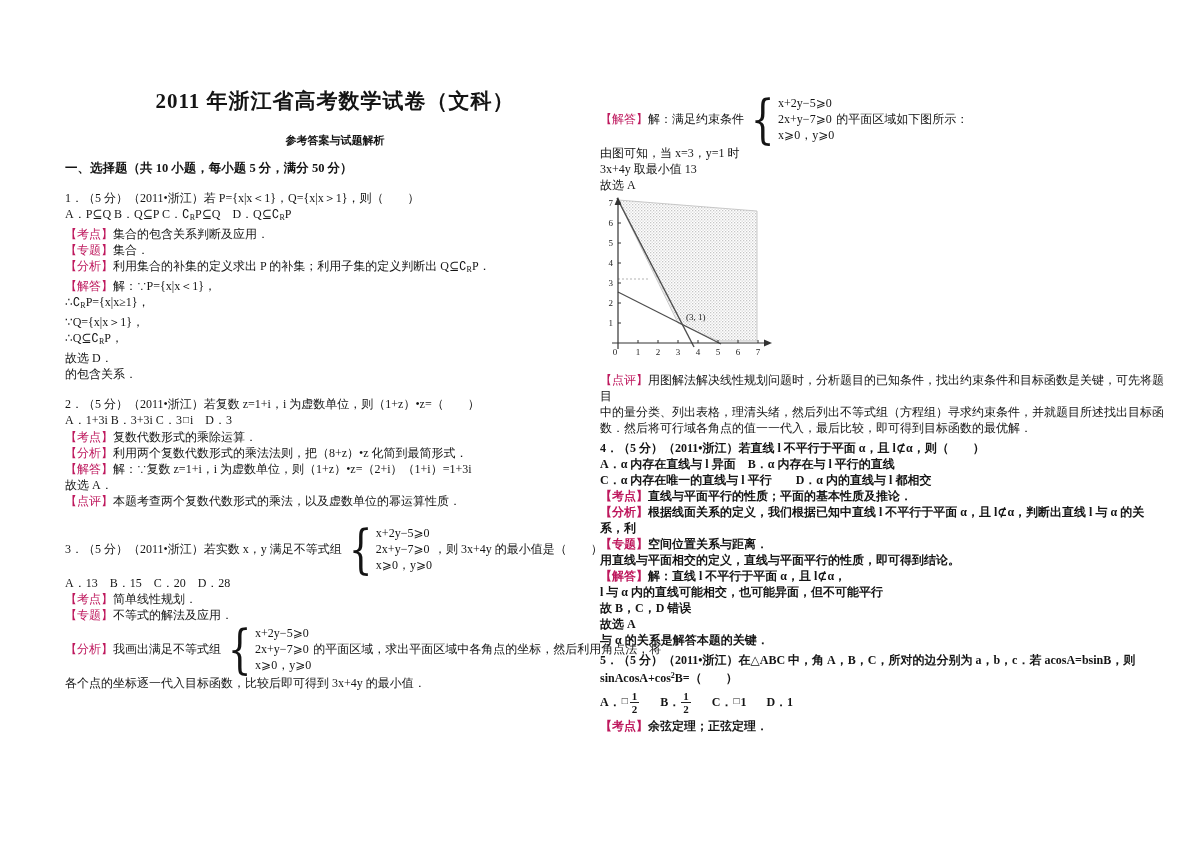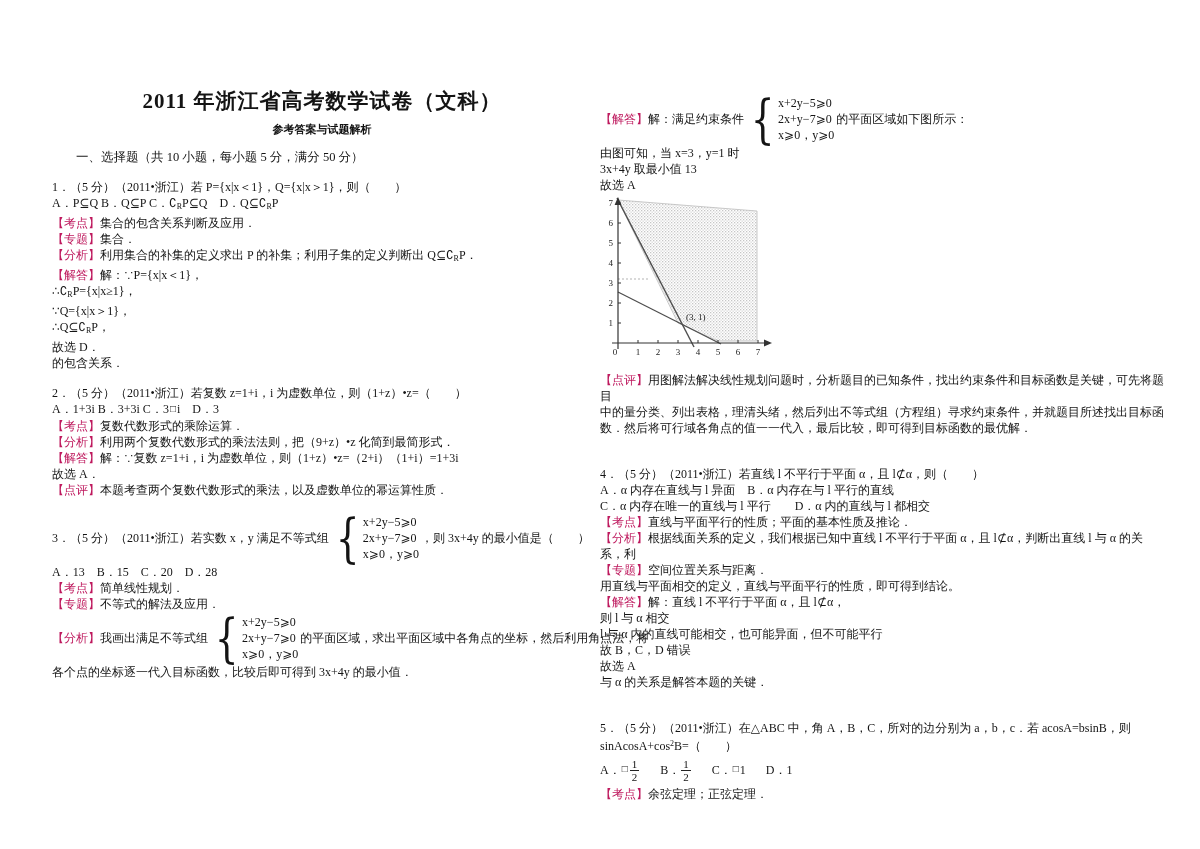--- a/index.html
+++ b/index.html
@@ -1,26 +1,26 @@
 <!DOCTYPE html>
 <html><head>
 <meta charset="utf-8">
 <style>
   html,body{margin:0;padding:0;background:#ffffff;}
   body{width:1200px;height:849px;position:relative;overflow:hidden;
        font-family:"Liberation Serif","DejaVu Serif",serif;color:#141414;
        font-size:12px;line-height:16px;}
   .col{position:absolute;top:88px;}
-  .left{left:52px;width:540px;}
+  .left{left:65px;width:540px;}
   .right{left:600px;width:566px;}
   .title{font-size:21px;font-weight:bold;text-align:center;line-height:26px;letter-spacing:1px;}
-  .subtitle{font-size:11px;font-weight:bold;text-align:center;margin-top:7px;}
-  .sec{font-weight:normal;font-size:12.5px;margin-top:12px;margin-left:24px;}
+  .subtitle{font-size:11px;font-weight:bold;text-align:center;margin-top:18px;}
+  .sec{font-weight:bold;font-size:12.5px;margin-top:12px;}
   .q{margin-top:14px;}
-  .qt{margin-top:30px;}
+  .qt{margin-top:4px;font-weight:bold;}
   .ln{display:block;}
   .tag{color:#be185d;}
   .sb{font-size:8px;vertical-align:-2px;}
   .sp{font-size:8px;vertical-align:4px;}
   .tofu{font-size:10px;margin:0 1px;position:relative;top:-1px;}
   .sysline{display:flex;align-items:center;white-space:nowrap;}
   .sys{display:inline-flex;align-items:center;height:50px;margin:1px 2px;}
   .brace{font-size:52px;line-height:48px;font-weight:400;font-family:"DejaVu Serif",serif;
          transform:scaleX(.72);display:inline-block;margin-right:-1px;}
   .sysrows{display:inline-flex;flex-direction:column;font-size:12px;line-height:16px;}
@@ -52,21 +52,21 @@
     <div class="ln">∵Q={x|x＞1}，</div>
     <div class="ln"><span>∴Q⊆∁</span><span class="sb">R</span><span>P，</span></div>
     <div class="ln">故选 D．</div>
     <div class="ln">的包含关系．</div>
   </div>
 
   <div class="q">
     <div class="ln">2．（5 分）（2011•浙江）若复数 z=1+i，i 为虚数单位，则（1+z）•z=（　　）</div>
     <div class="ln"><span>A．1+3i B．3+3i C．3</span><span class="tofu">□</span><span>i　D．3</span></div>
     <div class="ln"><span class="tag">【考点】</span><span>复数代数形式的乘除运算．</span></div>
-    <div class="ln"><span class="tag">【分析】</span><span>利用两个复数代数形式的乘法法则，把（9+z）•z 化简到最简形式．</span></div>
+    <div class="ln"><span class="tag">【分析】</span><span>利用两个复数代数形式的乘法法则，把（8+z）•z 化简到最简形式．</span></div>
     <div class="ln"><span class="tag">【解答】</span><span>解：∵复数 z=1+i，i 为虚数单位，则（1+z）•z=（2+i）（1+i）=1+3i</span></div>
     <div class="ln">故选 A．</div>
     <div class="ln"><span class="tag">【点评】</span><span>本题考查两个复数代数形式的乘法，以及虚数单位的幂运算性质．</span></div>
   </div>
 
   <div class="q">
     <div class="ln sysline">
       <span>3．（5 分）（2011•浙江）若实数 x，y 满足不等式组</span>
       <span class="sys">
           <span class="brace">{</span>
@@ -177,21 +177,20 @@
 
   <div class="qt">
     <div class="ln">4．（5 分）（2011•浙江）若直线 l 不平行于平面 α，且 l⊄α，则（　　）</div>
     <div class="ln">A．α 内存在直线与 l 异面　B．α 内存在与 l 平行的直线</div>
     <div class="ln">C．α 内存在唯一的直线与 l 平行　　D．α 内的直线与 l 都相交</div>
     <div class="ln"><span class="tag">【考点】</span><span>直线与平面平行的性质；平面的基本性质及推论．</span></div>
     <div class="ln"><span class="tag">【分析】</span><span>根据线面关系的定义，我们根据已知中直线 l 不平行于平面 α，且 l⊄α，判断出直线 l 与 α 的关系，利</span></div>
     <div class="ln"><span class="tag">【专题】</span><span>空间位置关系与距离．</span></div>
     <div class="ln">用直线与平面相交的定义，直线与平面平行的性质，即可得到结论。</div>
     <div class="ln"><span class="tag">【解答】</span><span>解：直线 l 不平行于平面 α，且 l⊄α，</span></div>
-    <div class="ln">则 l 与 α 相交</div>
     <div class="ln">l 与 α 内的直线可能相交，也可能异面，但不可能平行</div>
     <div class="ln">故 B，C，D 错误</div>
     <div class="ln">故选 A</div>
     <div class="ln">与 α 的关系是解答本题的关键．</div>
   </div>
 
   <div class="qt">
     <div class="ln">5．（5 分）（2011•浙江）在△ABC 中，角 A，B，C，所对的边分别为 a，b，c．若 acosA=bsinB，则</div>
     <div class="ln"><span>sinAcosA+cos</span><span class="sp">2</span><span>B=（　　）</span></div>
     <div class="ln optline">

